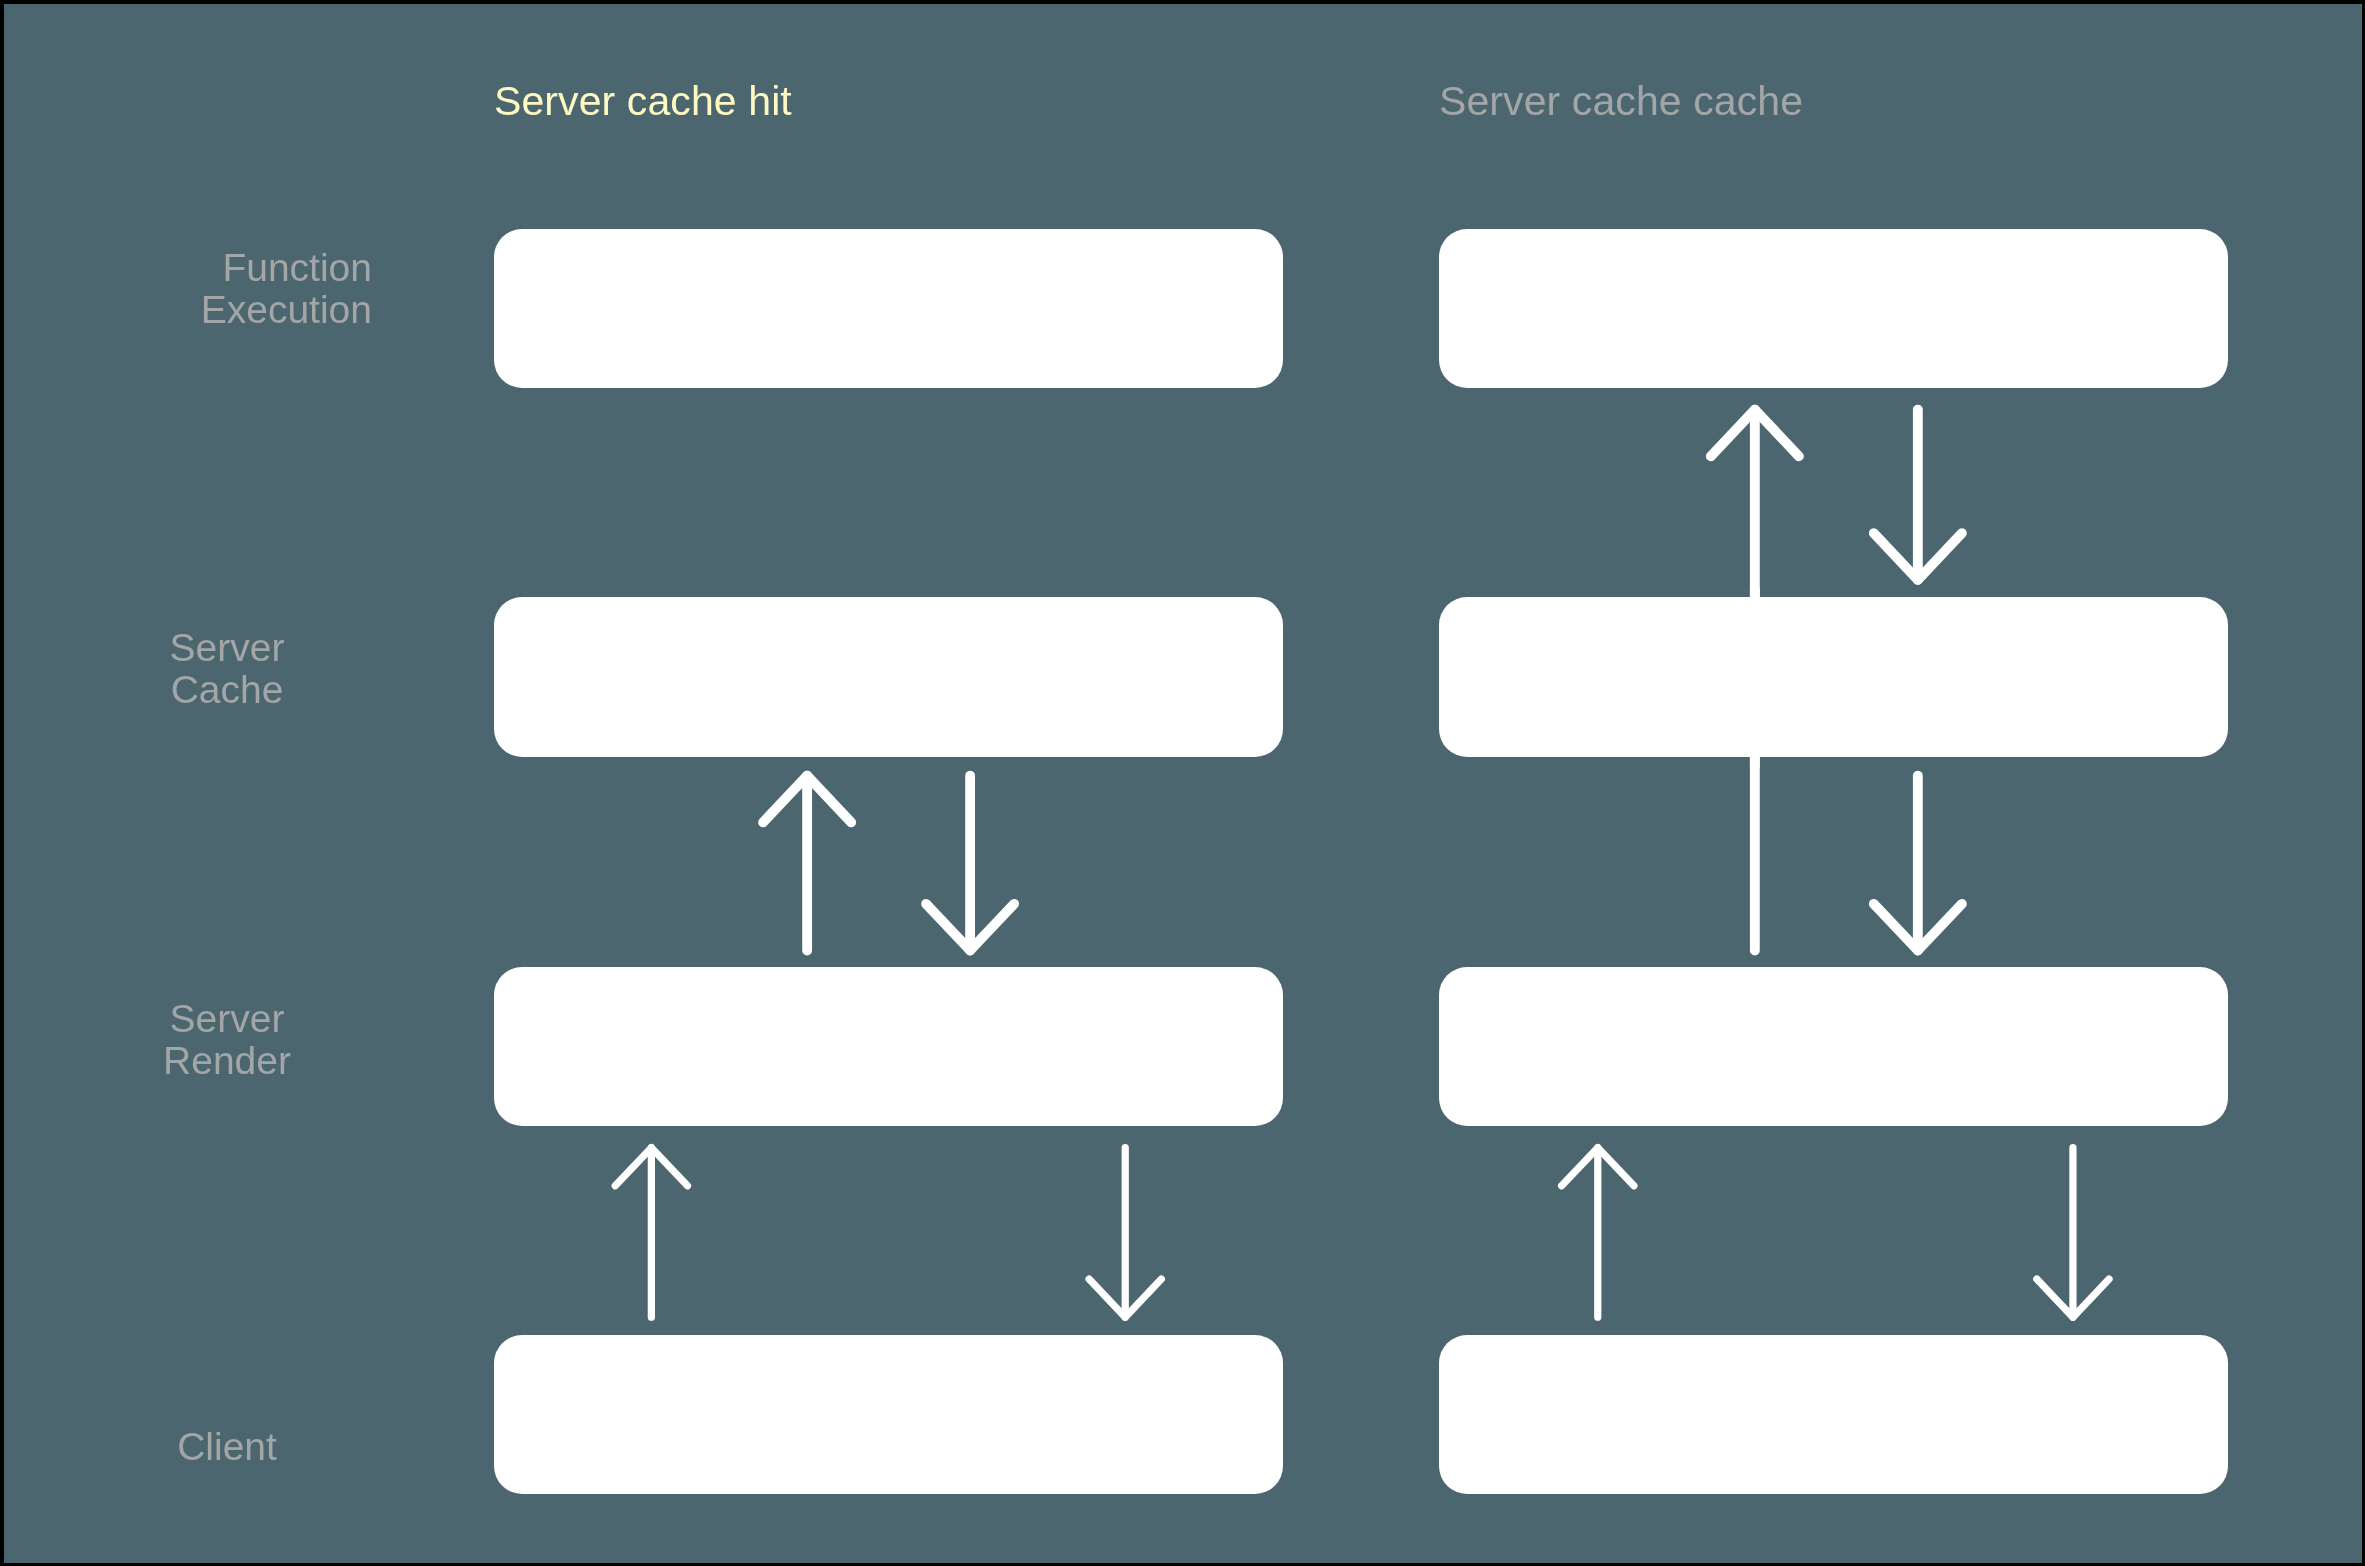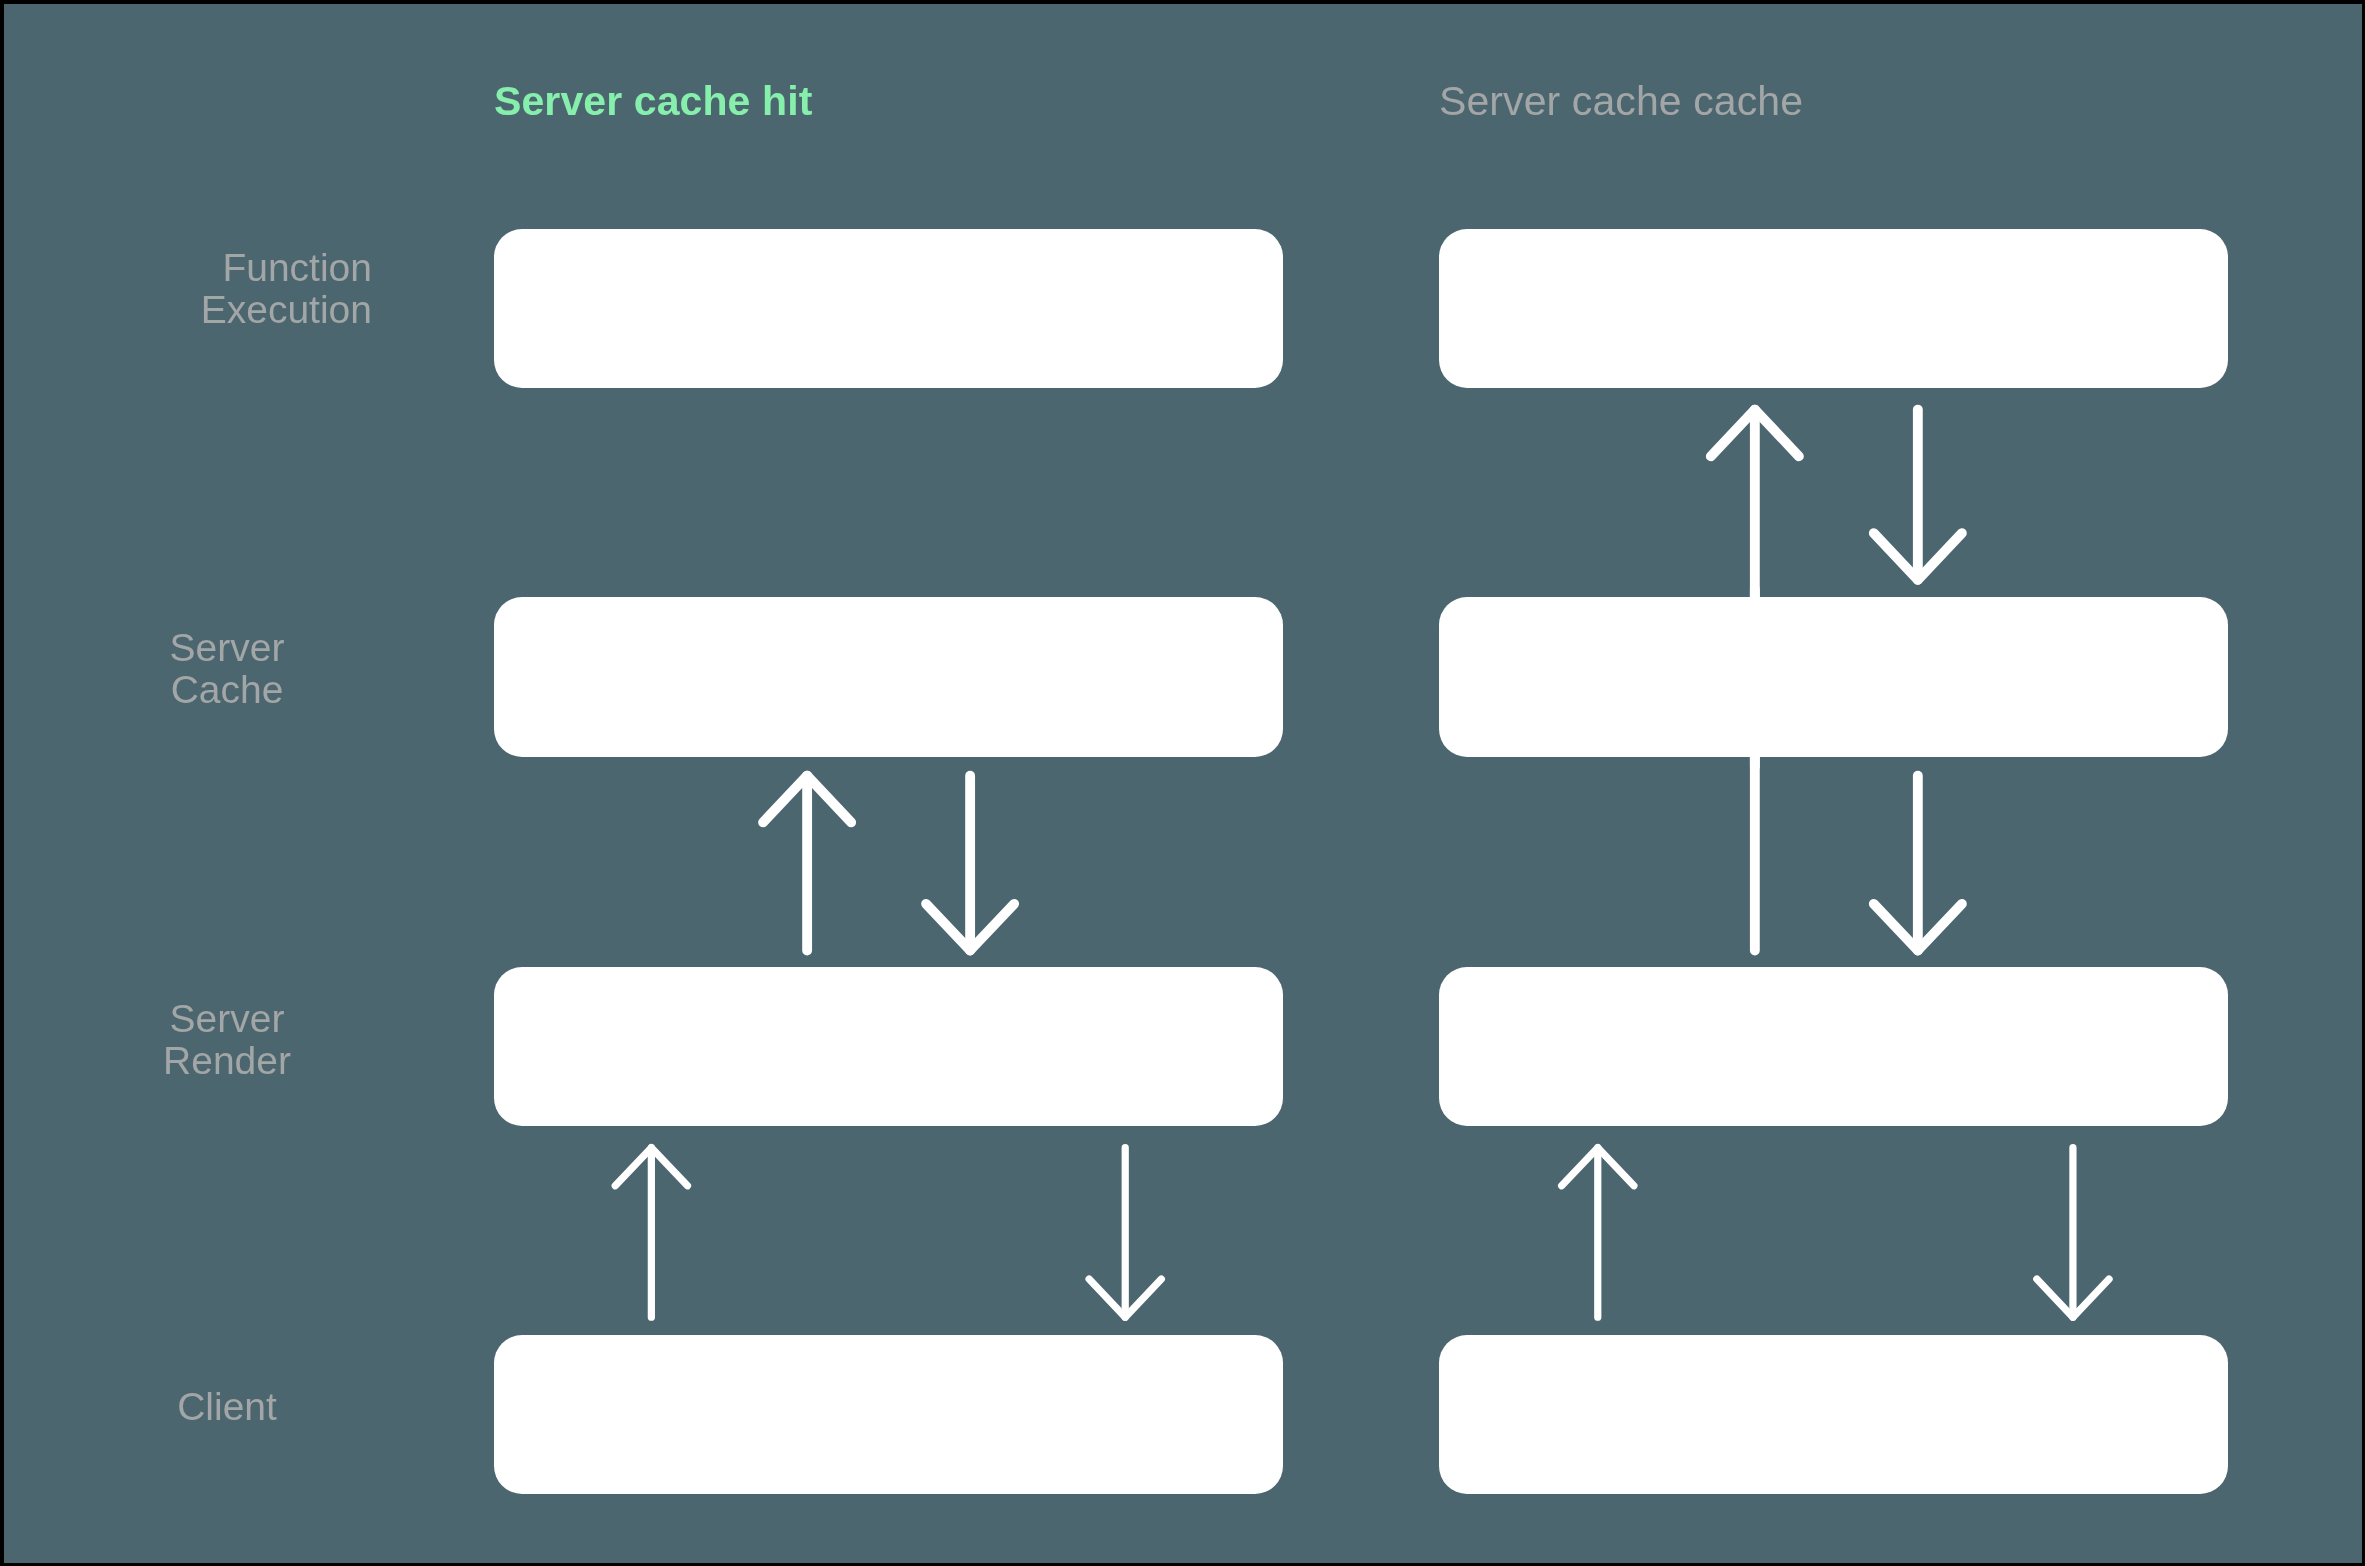--- a/index.html
+++ b/index.html
@@ -84,30 +84,30 @@
     stroke-linejoin: round;
   }
   .thick { stroke-width: 15; }
   .thin  { stroke-width: 11; }
 </style>
 </head>
 <body>
 
 <div id="stage" style="background: rgb(76, 102, 112); border-color: rgb(0, 0, 0);">
 
-  <div class="col-header c-hit" style="color: #86efac; font-weight: bold;">Server cache hit</div>
+  <div class="col-header c-hit" style="color: #fef9c3;">Server cache hit</div>
   <div class="col-header c-miss" style="color: rgb(163, 166, 166);">Server cache cache</div>
 
   <div class="row-label r0" style="color: rgb(163, 166, 166);">Function
 Execution</div>
   <div class="row-label r1" style="color: rgb(163, 166, 166);">Server
 Cache</div>
   <div class="row-label r2" style="color: rgb(163, 166, 166);">Server
 Render</div>
-  <div class="row-label r3" style="color: rgb(163, 166, 166);">Client</div>
+  <div class="row-label r3" style="color: rgb(163, 166, 166); margin-top: 40px;">Client</div>
 
   <svg id="arrows" viewBox="0 0 3600 2384">
 
     <g>
       <path class="arrow-path thick" d="M 1222 1440 L 1222 1174" style="stroke: rgb(255, 255, 255);"></path>
       <path class="arrow-path thick" d="M 1155 1245 L 1222 1174 L 1289 1245" style="stroke: rgb(255, 255, 255);"></path>
     </g>
 
     <g>
       <path class="arrow-path thick" d="M 1470 1174 L 1470 1440" style="stroke: rgb(255, 255, 255);"></path>

